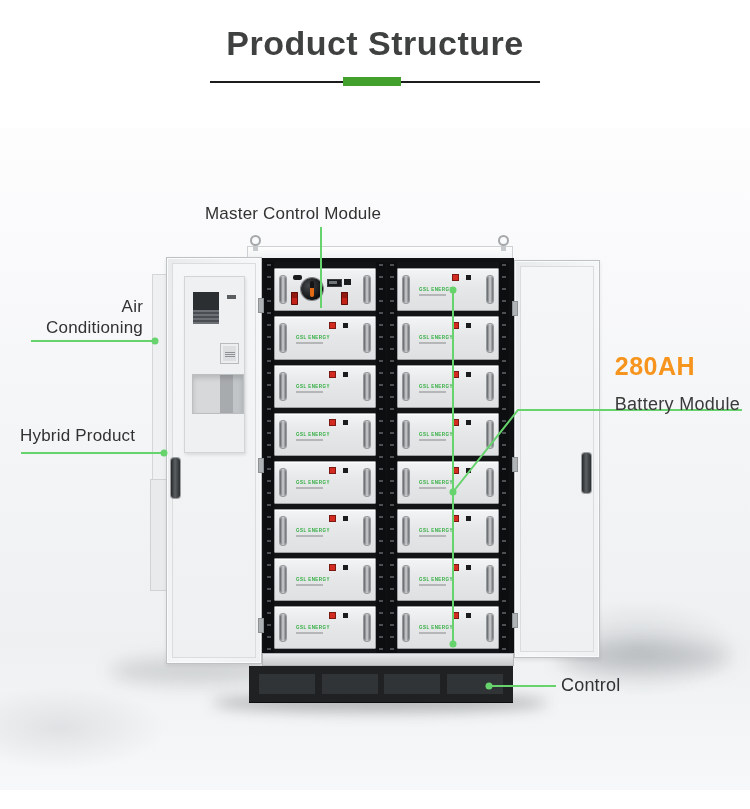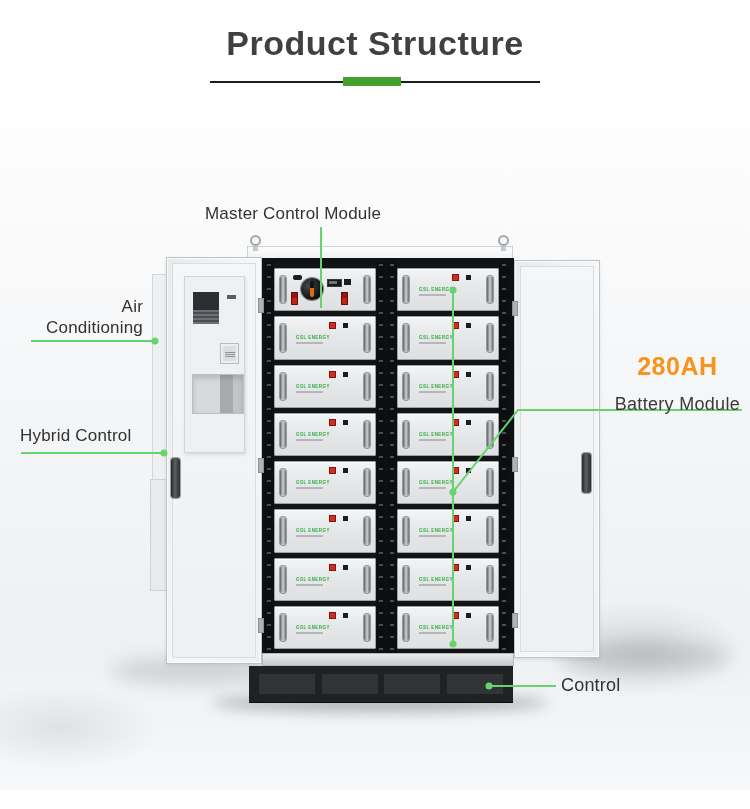--- a/index.html
+++ b/index.html
@@ -111,21 +111,21 @@
     display:flex; justify-content:space-between; align-items:center; padding:0 10px;
     box-shadow:0 1px 0 #0c0d0e; }
   .plinth-vent { width:56px; height:20px; background:#313437; }
 
   
   .ann-lines { position:absolute; left:0; top:0; width:750px; height:809px; z-index:8; pointer-events:none; }
   .ann-label { position:absolute; z-index:9; color:#323232; font-size:17px; letter-spacing:.2px; }
   .lbl-master { left:205px; top:204px; width:235px; }
   .lbl-ac { right:607px; top:296px; width:160px; text-align:right; line-height:21px; white-space:nowrap; }
   .lbl-hybrid { left:20px; top:426px; }
-  .lbl-battery { right:10px; top:352px; text-align:center; z-index:9; position:absolute; }
+  .lbl-battery { right:10px; top:352px; text-align:left; z-index:9; position:absolute; }
   .lbl-battery .cap { font-size:25px; font-weight:700; color:#f7941d; letter-spacing:.5px; }
   .lbl-battery .bm { font-size:18px; color:#3a3a3a; margin-top:13px; letter-spacing:.3px; }
   .lbl-cabinet { left:561px; top:675px; font-size:18px; }
 </style>
 </head>
 <body>
 
 <div class="page">
 
   <header class="title-block">
@@ -352,20 +352,20 @@
         <line x1="489" y1="686" x2="556" y2="686"></line>
         <circle cx="489" cy="686" r="3.5" stroke="none"></circle>
       </g>
     </svg>
 
     <div class="ann-label lbl-master">Master Control Module</div>
     <div class="ann-label lbl-ac">
       <div>Air</div>
       <div>Conditioning</div>
     </div>
-    <div class="ann-label lbl-hybrid">Hybrid Control</div>
+    <div class="ann-label lbl-hybrid">Hybrid Product</div>
     <div class="lbl-battery">
       <div class="cap">280AH</div>
       <div class="bm">Battery Module</div>
     </div>
     <div class="ann-label lbl-cabinet">Control</div>
   </div>
 </div>
 
 </body></html>

